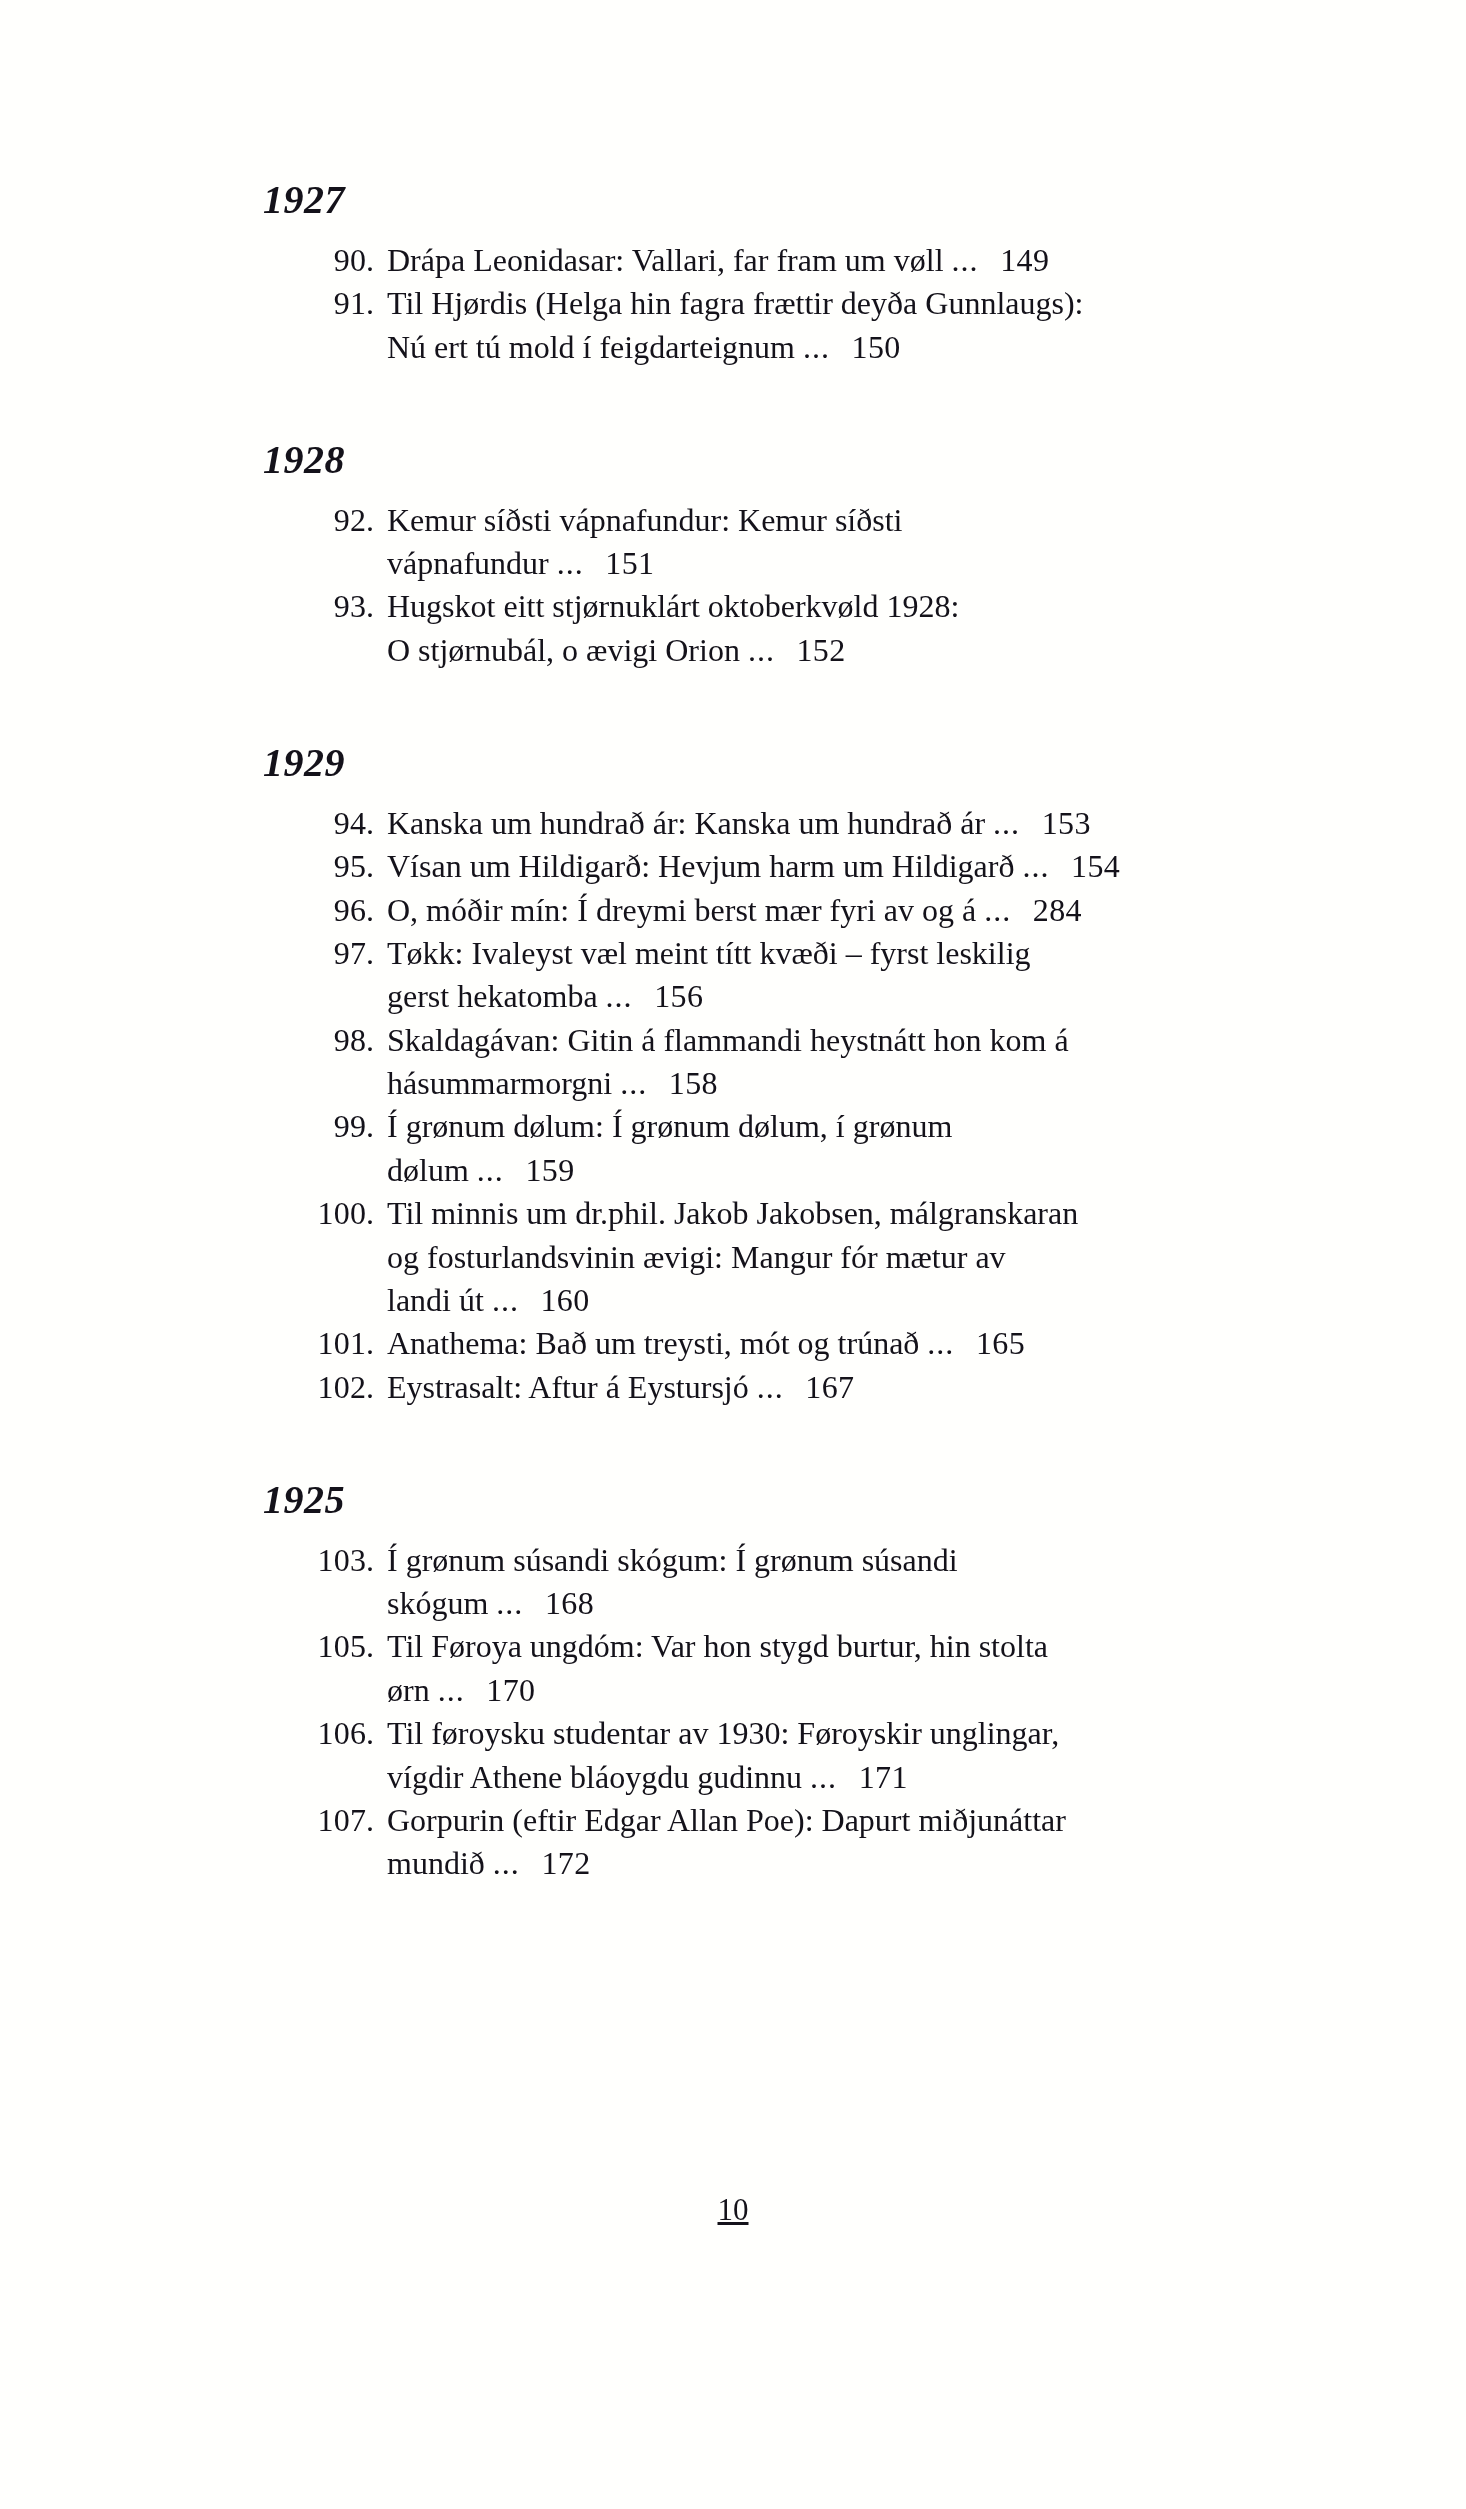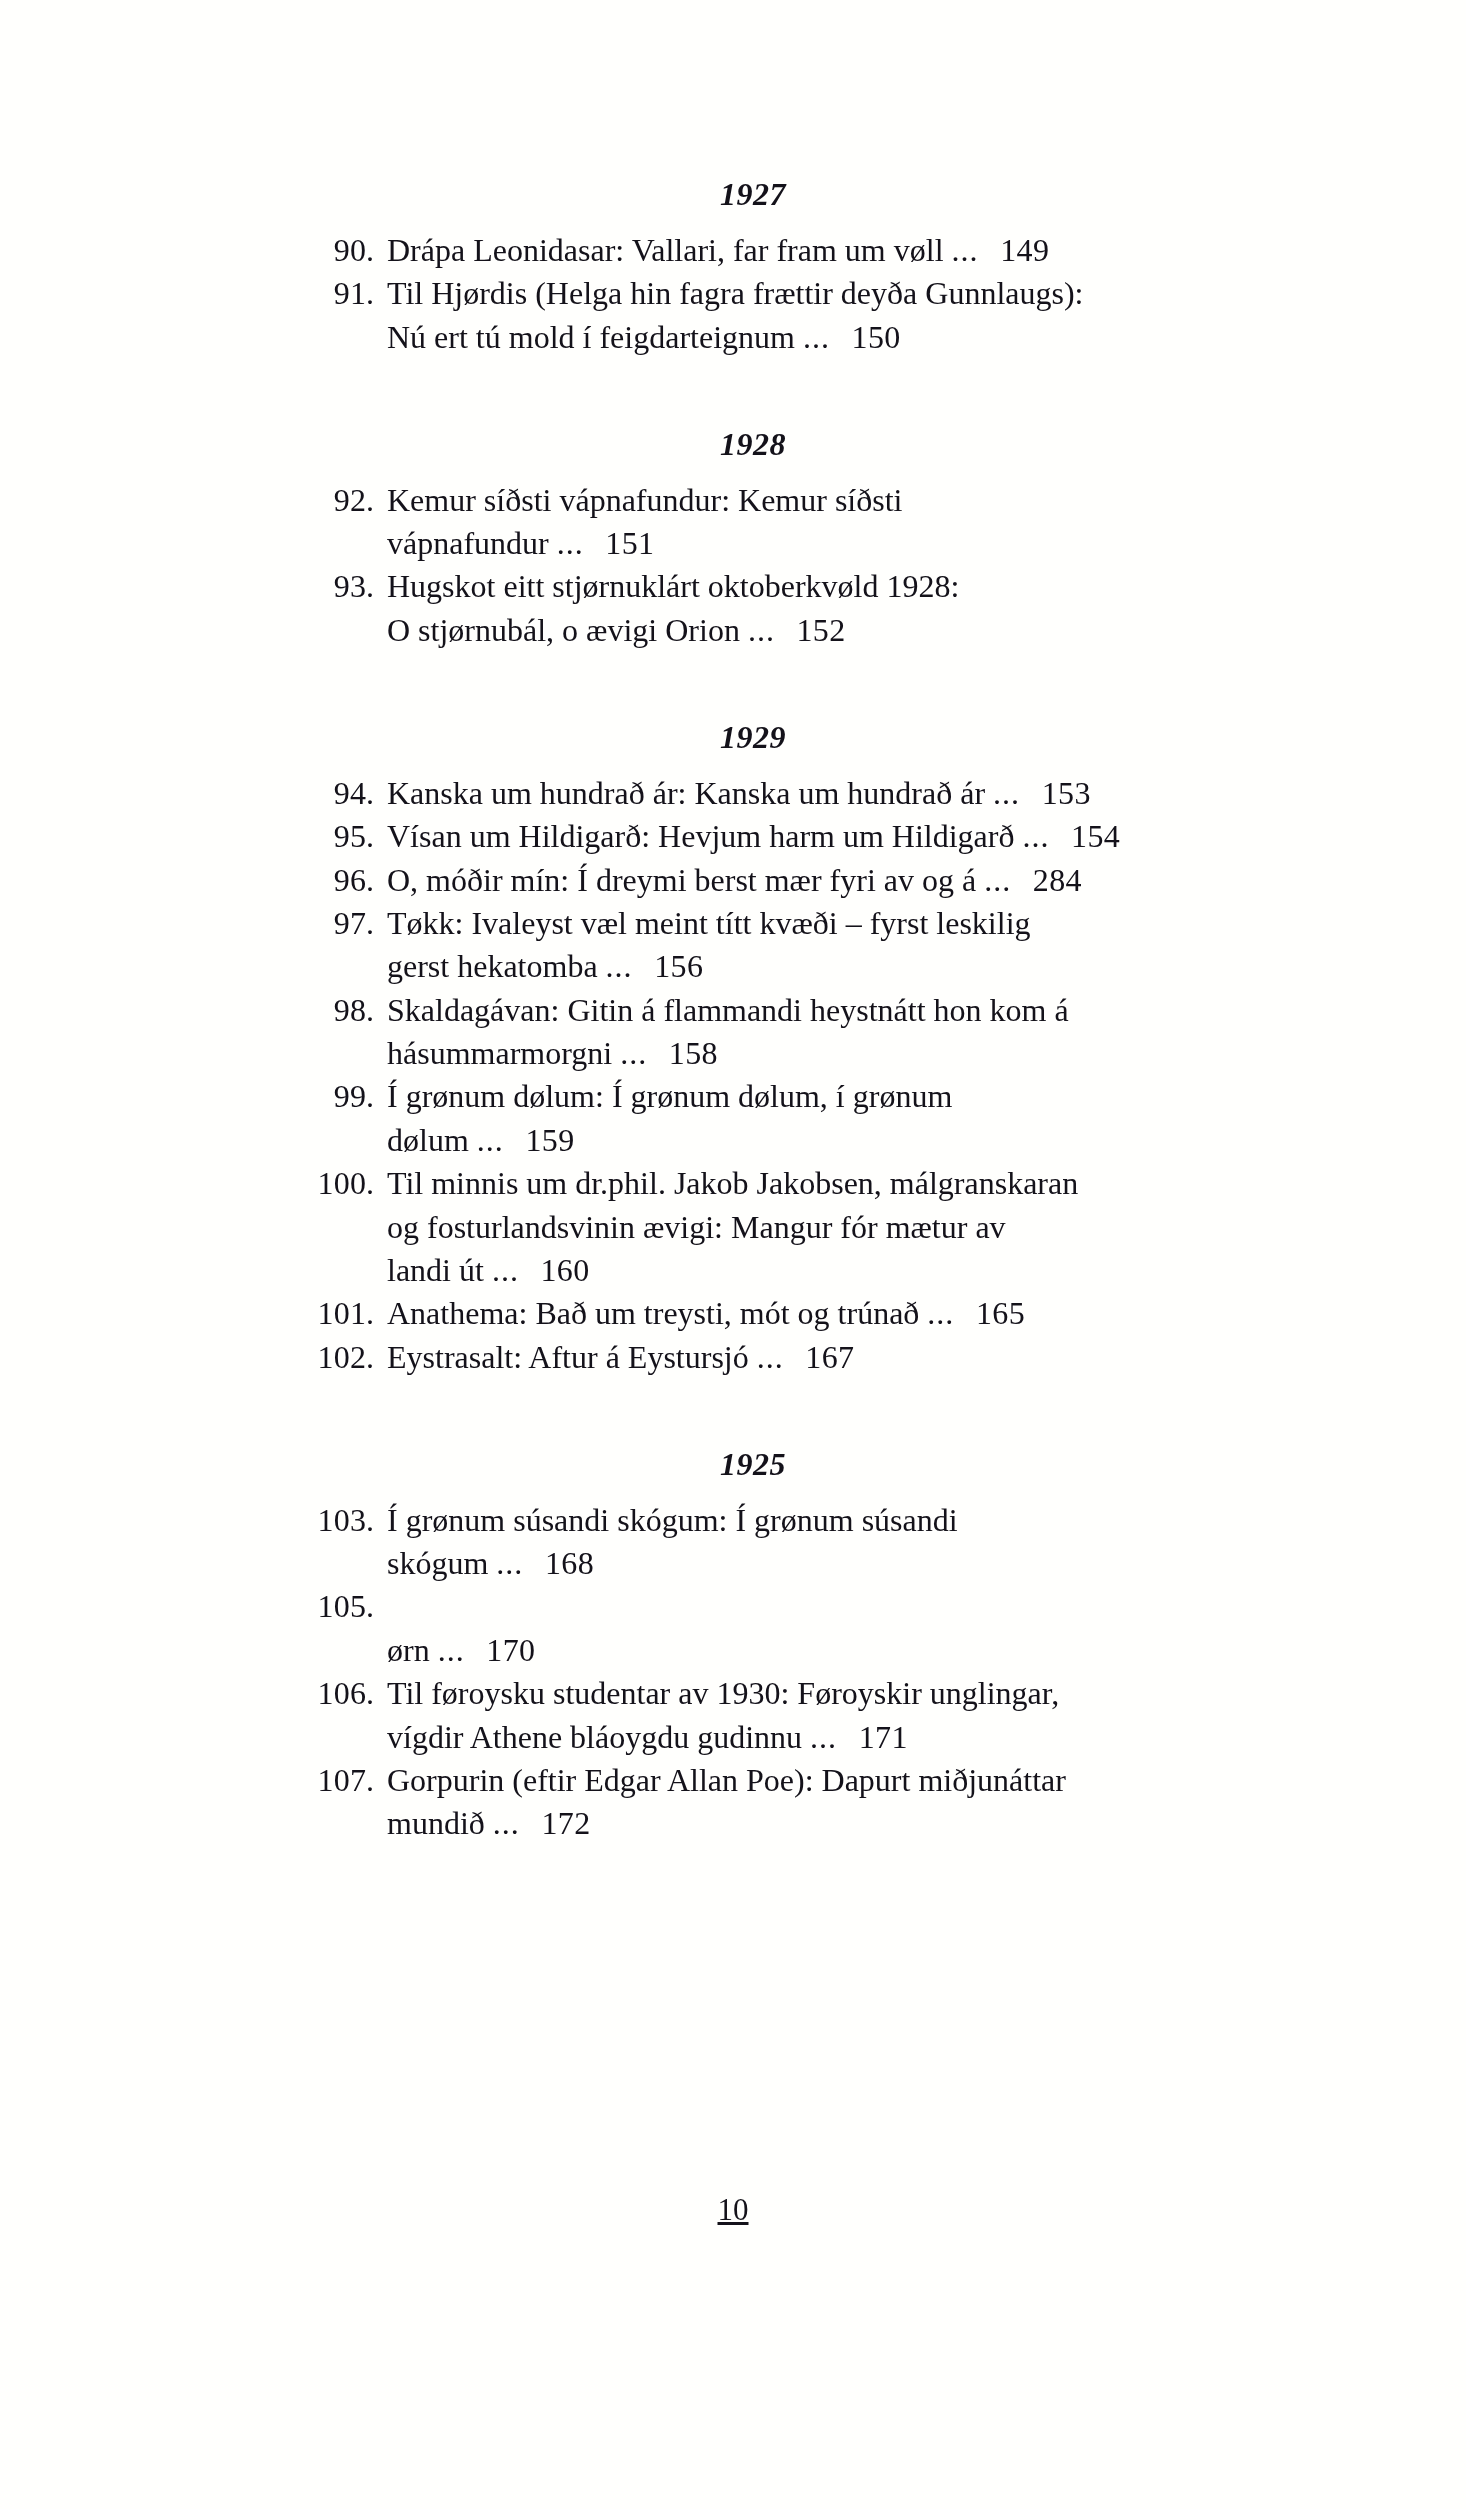--- a/index.html
+++ b/index.html
@@ -27,22 +27,21 @@
     position: absolute;
     left: 0;
     top: 0;
     width: 1466px;
   }
 
   
   .year-heading {
     font-style: italic;
     font-weight: 600;
-    font-size: 32px;
-    text-align: center;
+    font-size: 40px;
     letter-spacing: 0.5px;
     color: #14121a;
     width: 980px;
     margin-left: 263px;
   }
 
   
   .entry-list {
     list-style: none;
     margin: 8px;
@@ -217,20 +216,21 @@
         <li class="entry">
           <span class="entry-num">103.</span>
           <span class="entry-body"><span class="entry-line">Í grønum súsandi skógum: Í grønum súsandi</span></span>
         </li>
         <li class="entry">
           <span class="entry-num"></span>
           <span class="entry-body"><span class="entry-line">skógum</span> <span class="leader">...</span><span class="page-ref">168</span></span>
         </li>
         <li class="entry">
           <span class="entry-num">105.</span>
+          <span class="entry-body"><span class="entry-line">Til Føroya ungdóm: Var hon stygd burtur, hin stolta</span></span>
         </li>
         <li class="entry">
           <span class="entry-num"></span>
           <span class="entry-body"><span class="entry-line">ørn</span> <span class="leader">...</span><span class="page-ref">170</span></span>
         </li>
         <li class="entry">
           <span class="entry-num">106.</span>
           <span class="entry-body"><span class="entry-line">Til føroysku studentar av 1930: Føroyskir unglingar,</span></span>
         </li>
         <li class="entry">

